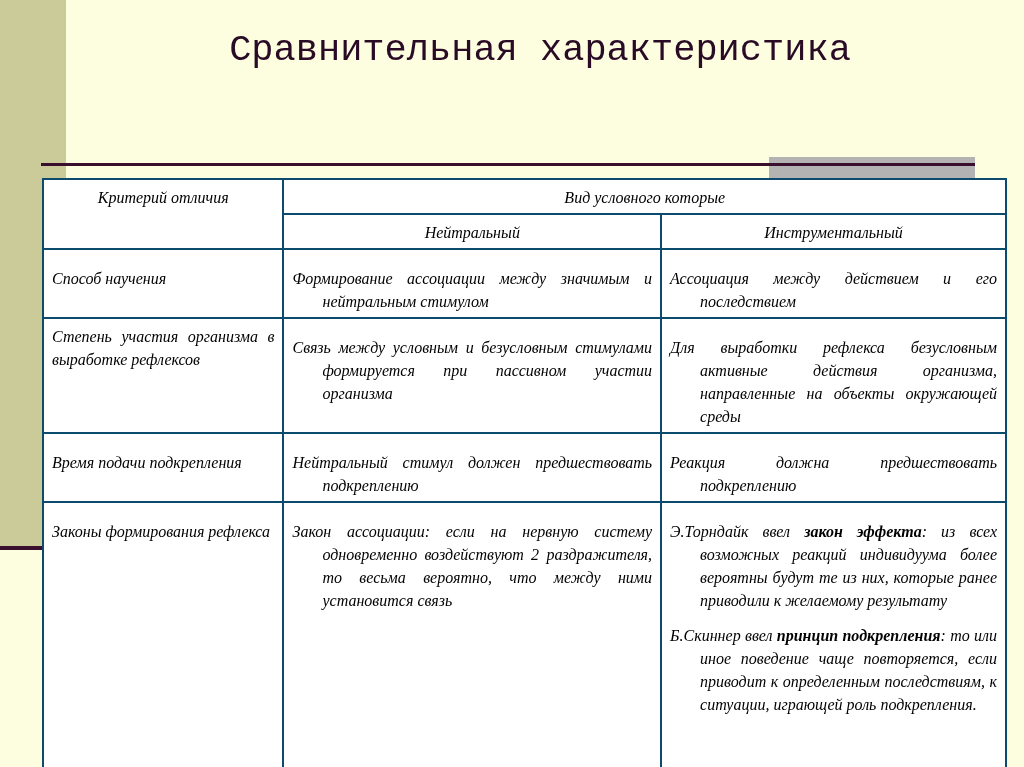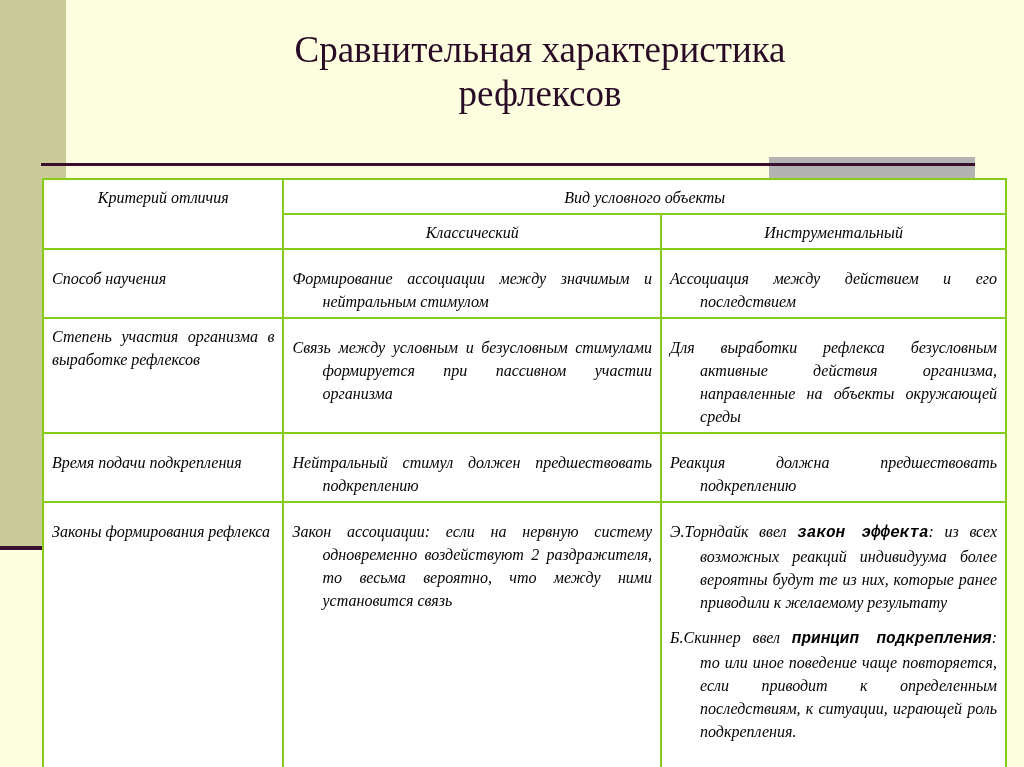--- a/index.html
+++ b/index.html
@@ -30,21 +30,21 @@
       width: 42px;
       height: 4px;
       background: #3a0f2e;
     }
     .title {
       position: absolute;
       left: 100px;
       top: 28px;
       width: 880px;
       text-align: center;
-      font-family: Liberation Serif, serif;
+      font-family: Liberation Mono, monospace;
       font-size: 37px;
       line-height: 44px;
       color: #2a0b25;
     }
     .title div { white-space: nowrap; }
     .gray-block {
       position: absolute;
       left: 769px;
       top: 157px;
       width: 206px;
@@ -66,75 +66,74 @@
       width: 965px;
       border-collapse: collapse;
       background: #fff;
       font-family: "Liberation Serif", "DejaVu Serif", serif;
       font-style: italic;
       font-size: 16px;
       line-height: 23px;
       table-layout: fixed;
     }
     table.cmp td, table.cmp th {
-      border: 2px solid #84cc16;
+      border: 2px solid #0c4a6e;
       vertical-align: top;
       padding: 6px 8px 4px 8px;
       font-weight: normal;
     }
     .hdr { text-align: center; }
     .c1 { width: 228px; }
     .c2 { width: 358px; }
     .c3 { width: 327px; }
     .just {
       text-align: justify;
       font-style: italic;
     }
     .hang-text {
       display: block;
       padding-left: 30px;
       text-indent: -30px;
       text-align: justify;
       margin-top: 11px;
     }
-    .bold { font-weight: bold; font-family: Liberation Mono, monospace; }
+    .bold { font-weight: bold; }
     .row-h1 td { height: 22px; }
     .row-h2 td { height: 22px; }
     .row-sposob td { height: 45px; }
     .row-stepen td { height: 92px; }
     .row-vremya td { height: 45px; }
     .row-zakony td { height: 300px; }
   </style>
 </head>
 <body>
 
 <div class="side-band"></div>
 <div class="side-band-line"></div>
 
 <div class="title">
   <div>Сравнительная характеристика</div>
-  <div>рефлексов</div>
 </div>
 
 <div class="gray-block"></div>
 <div class="title-rule"></div>
 
 <table class="cmp">
   <colgroup>
     <col class="c1">
     <col class="c2">
     <col class="c3">
   </colgroup>
   <tbody>
       <tr class="row-h1">
     <td class="hdr" rowspan="2">Критерий отличия</td>
-    <td class="hdr" colspan="2">Вид условного объекты</td>
+    <td class="hdr" colspan="2">Вид условного которые</td>
   </tr>
   <tr class="row-h2">
-    <td class="hdr">Классический</td>
+    <td class="hdr">Нейтральный</td>
     <td class="hdr">Инструментальный</td>
   </tr>
 
   <tr class="row-sposob">
     <td>
           <span class="hang-text">Способ научения</span>
         </td>
     <td>
           <span class="hang-text">Формирование ассоциации между значимым и нейтральным стимулом</span>
         </td>

